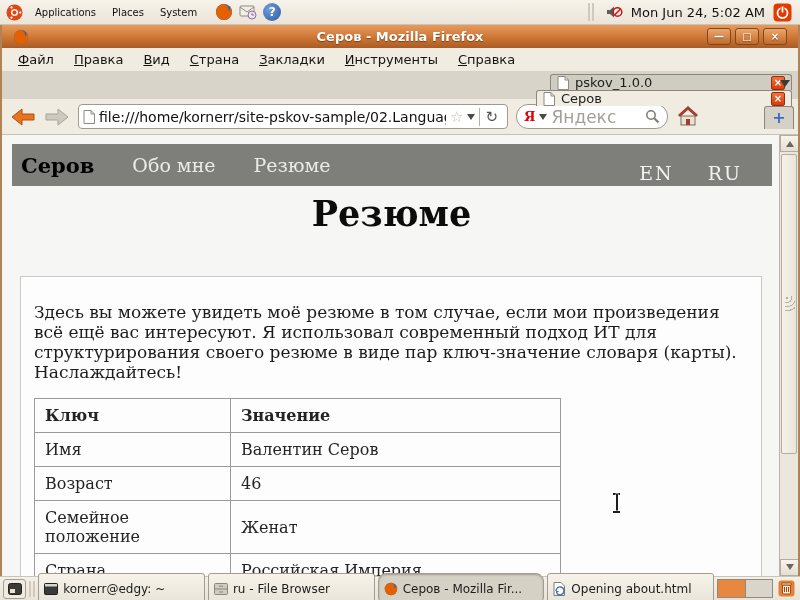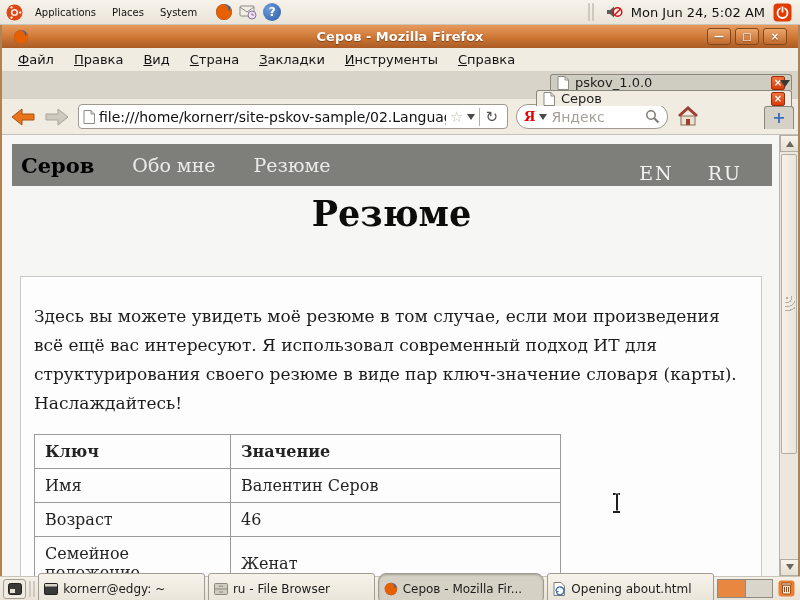--- a/index.html
+++ b/index.html
@@ -36,35 +36,35 @@
   .tablist-arrow { position:absolute; right:8px; top:8px; width:0; height:0; border:5px solid transparent; border-top:7px solid #3c3a34; }
 
   
   .navtoolbar { height:36px; background:#f1ece2; border-bottom:1px solid #c6c1b5; display:flex; align-items:center; gap:8px; padding:0 8px; }
   .urlbox { flex:1; height:25px; background:#fff; border:1px solid #9e9a90; border-radius:4px; display:flex; align-items:center; padding:0 4px; gap:4px; max-width:430px; }
   .urlbox input { flex:1; border:none; outline:none; font-size:14px; font-family:"DejaVu Sans",sans-serif; color:#111; background:transparent; }
   .url-star { color:#c5c1b5; font-size:15px; }
   .url-drop { width:0; height:0; border:4px solid transparent; border-top:6px solid #4a4a46; margin-top:5px; }
   .url-reload { border-left:1px solid #b5b1a7; padding:0 5px; color:#555; font-size:15px; }
   .searchbox { width:152px; height:25px; background:#fff; border:1px solid #9e9a90; border-radius:12px; display:flex; align-items:center; padding:0 7px; gap:4px; }
-  .searchbox input { flex:1; width:60px; border:none; outline:none; font-size:14px; font-family:"DejaVu Sans",sans-serif; background:transparent; }
+  .searchbox input { flex:1; width:60px; border:none; outline:none; font-size:17px; font-family:"DejaVu Sans",sans-serif; background:transparent; }
   .searchbox input::placeholder { color:#a3a09a; }
   .yandex-badge { color:#e00000; font-weight:bold; font-size:13px; font-family:"DejaVu Serif",serif; }
 
   
   .viewport { flex:1; position:relative; background:#f6f6f4; overflow:hidden; }
   .page { position:absolute; top:0; left:0; width:779px; height:100%; overflow:hidden; font-family:"DejaVu Serif",serif; }
   .site-nav { position:absolute; top:9px; left:10px; width:760px; height:42px; background:#7e7e7b; display:flex; align-items:center; }
   .brand { font-size:21px; font-weight:bold; color:#000; padding-left:9px; }
   .site-link { font-size:19px; color:#ebebe9; margin-left:38px; }
   .lang-links { margin-left:auto; display:flex; gap:34px; padding-right:30px; }
   .lang { font-size:19px; color:#f2f2f0; letter-spacing:2px;margin-top:16px; }
   .page-title { position:absolute; top:58px; left:0; width:100%; text-align:center; font-size:35px; font-weight:bold; color:#0c0c0c; }
   .content-box { position:absolute; top:141px; left:18px; width:742px; height:460px; background:#fdfdfd; border:1px solid #c9c9c9; padding:25px 14px 0 13px; }
-  .content-box p { font-size:17px; line-height:29px; color:#1c1c1c; }
+  .content-box p { font-size:17px; line-height:20px; color:#1c1c1c; }
   table.cv { border-collapse:collapse; margin-top:16px; }
   table.cv th, table.cv td { border:1px solid #9a9a9a; font-size:16px; padding:7px 10px; text-align:left; color:#242424; font-weight:normal; }
   table.cv th { font-weight:bold; }
   .col-key { width:196px; } .col-val { width:330px; }
 
   
   .scrollbar { position:absolute; top:0; right:0; width:19px; height:100%; background:#ece7dc; border-left:1px solid #b9b5ab; }
   .sb-btn { position:absolute; left:0; width:19px; height:17px; background:linear-gradient(#f8f4eb,#e4dfd2); border:1px solid #b1ad a3; border:1px solid #b1ada3; display:flex; align-items:center; justify-content:center; }
   .sb-up { top:0; } .sb-down { bottom:0; }
   .tri-up { width:0; height:0; border:4px solid transparent; border-bottom:6px solid #6b675e; margin-top:-3px; }

